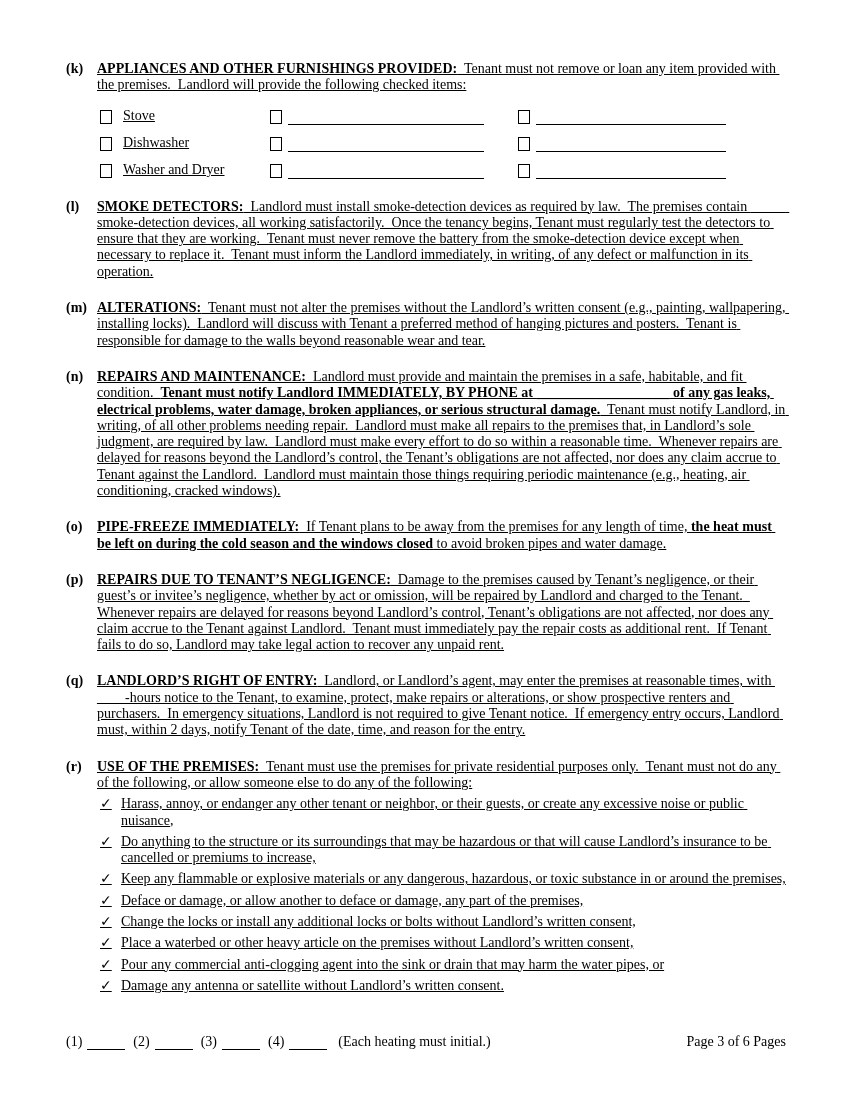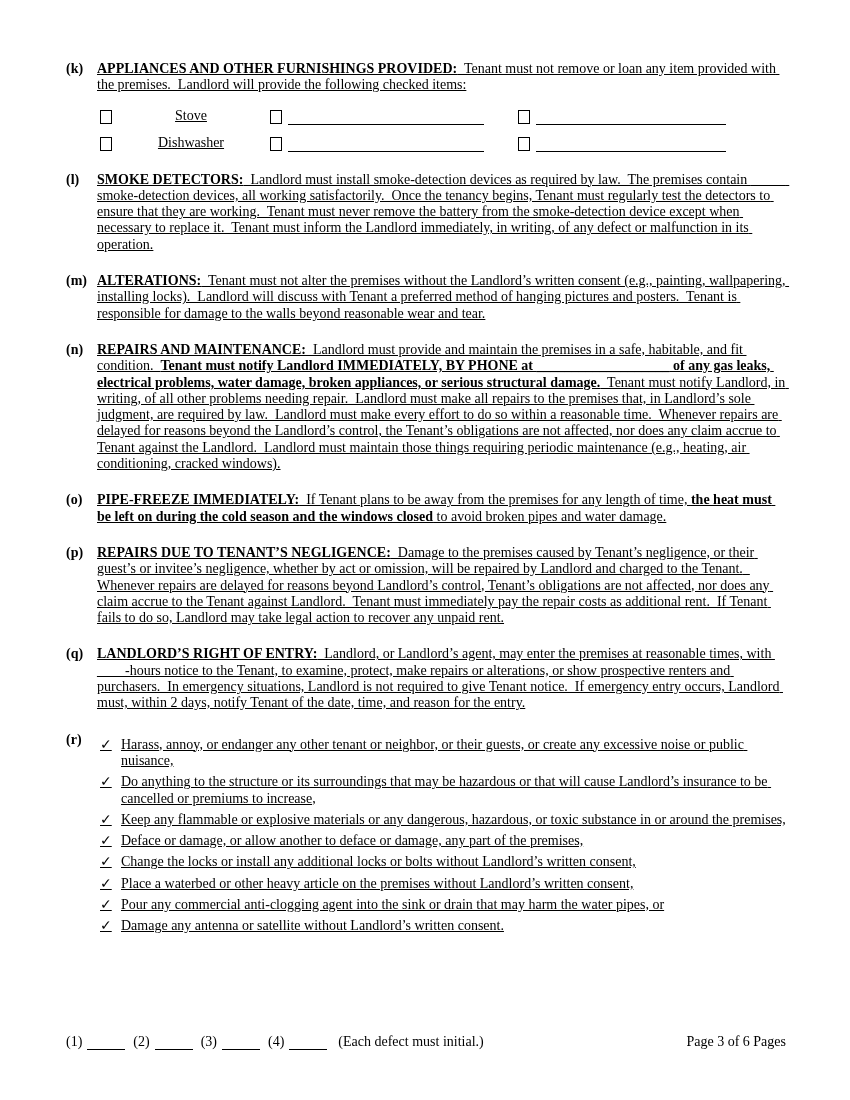--- a/index.html
+++ b/index.html
@@ -41,21 +41,20 @@
   b { font-weight: bold; }
   .blank {
     white-space: pre;
   }
   
   .check-rows { margin-top: 4px; }
   .check-row {
     height: 27px;
     display: flex;
     align-items: flex-end;
-    text-align: center;
   }
   .cb {
     flex: none;
     width: 12px;
     height: 14px;
     border: 1.5px solid #000;
     box-sizing: border-box;
     margin-bottom: 1px;
     background: #fff;
   }
@@ -135,20 +134,28 @@
           <span class="fill-line w2"></span>
         </div>
         <div class="check-row">
           <span class="cb c1"></span>
           <span class="item-label">Dishwasher</span>
           <span class="cb c2"></span>
           <span class="fill-line w1"></span>
           <span class="cb c3"></span>
           <span class="fill-line w2"></span>
         </div>
+        <div class="check-row">
+          <span class="cb c1"></span>
+          <span class="item-label">Washer and Dryer</span>
+          <span class="cb c2"></span>
+          <span class="fill-line w1"></span>
+          <span class="cb c3"></span>
+          <span class="fill-line w2"></span>
+        </div>
       </div>
     </div>
   </div>
 
   <div class="section">
     <div class="slabel">(l)</div>
     <div class="sbody">
       <p class="para"><b>SMOKE DETECTORS:</b><span>  Landlord must install smoke-detection devices as required by law.  The premises contain </span><span class="blank">_____</span><span> smoke-detection devices, all working satisfactorily.  Once the tenancy begins, Tenant must regularly test the detectors to ensure that they are working.  Tenant must never remove the battery from the smoke-detection device except when necessary to replace it.  Tenant must inform the Landlord immediately, in writing, of any defect or malfunction in its operation.</span></p>
     </div>
   </div>
@@ -184,20 +191,21 @@
   <div class="section">
     <div class="slabel">(q)</div>
     <div class="sbody">
       <p class="para"><b>LANDLORD’S RIGHT OF ENTRY:</b><span>  Landlord, or Landlord’s agent, may enter the premises at reasonable times, with </span><span class="blank">____</span><span>-hours notice to the Tenant, to examine, protect, make repairs or alterations, or show prospective renters and purchasers.  In emergency situations, Landlord is not required to give Tenant notice.  If emergency entry occurs, Landlord must, within 2 days, notify Tenant of the date, time, and reason for the entry.</span></p>
     </div>
   </div>
 
   <div class="section">
     <div class="slabel">(r)</div>
     <div class="sbody">
+      <p class="para"><b>USE OF THE PREMISES:</b><span>  Tenant must use the premises for private residential purposes only.  Tenant must not do any of the following, or allow someone else to do any of the following:</span></p>
       <div class="bullets">
         <div class="bullet">
           <span class="mark">✓</span>
           <span class="btext">Harass, annoy, or endanger any other tenant or neighbor, or their guests, or create any excessive noise or public nuisance,</span>
         </div>
         <div class="bullet">
           <span class="mark">✓</span>
           <span class="btext">Do anything to the structure or its surroundings that may be hazardous or that will cause Landlord’s insurance to be cancelled or premiums to increase,</span>
         </div>
         <div class="bullet">
@@ -239,18 +247,18 @@
         <span class="init-blank"></span>
       </span>
       <span class="slot">
         <span>(3)</span>
         <span class="init-blank"></span>
       </span>
       <span class="slot">
         <span>(4)</span>
         <span class="init-blank"></span>
       </span>
-      <span class="footer-note">(Each defect must initial.)</span>
+      <span class="footer-note">(Each heating must initial.)</span>
     </div>
     <div>Page 3 of 6 Pages</div>
   </div>
 
 </div>
 
 </body></html>

